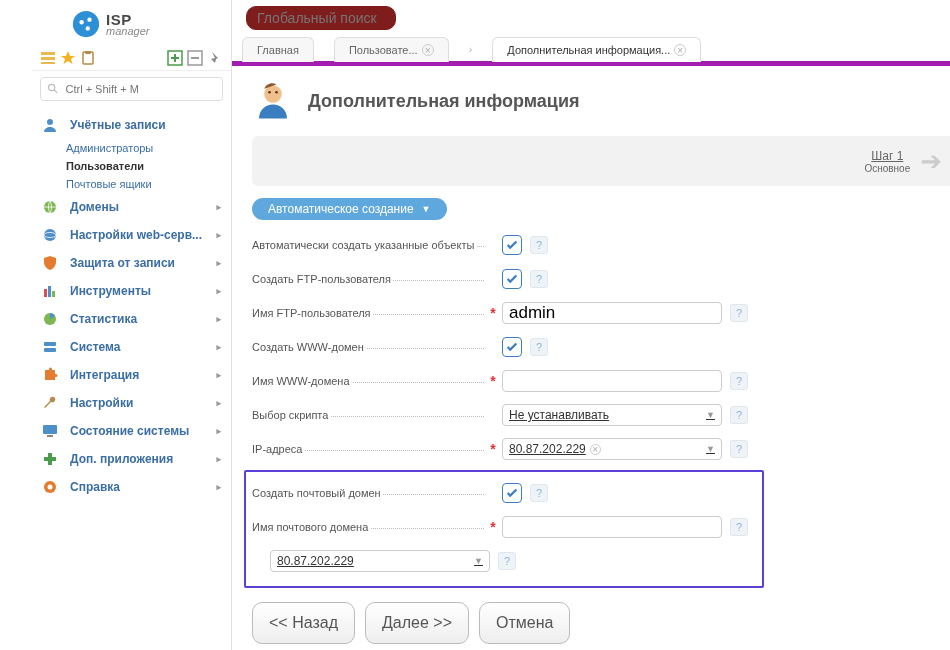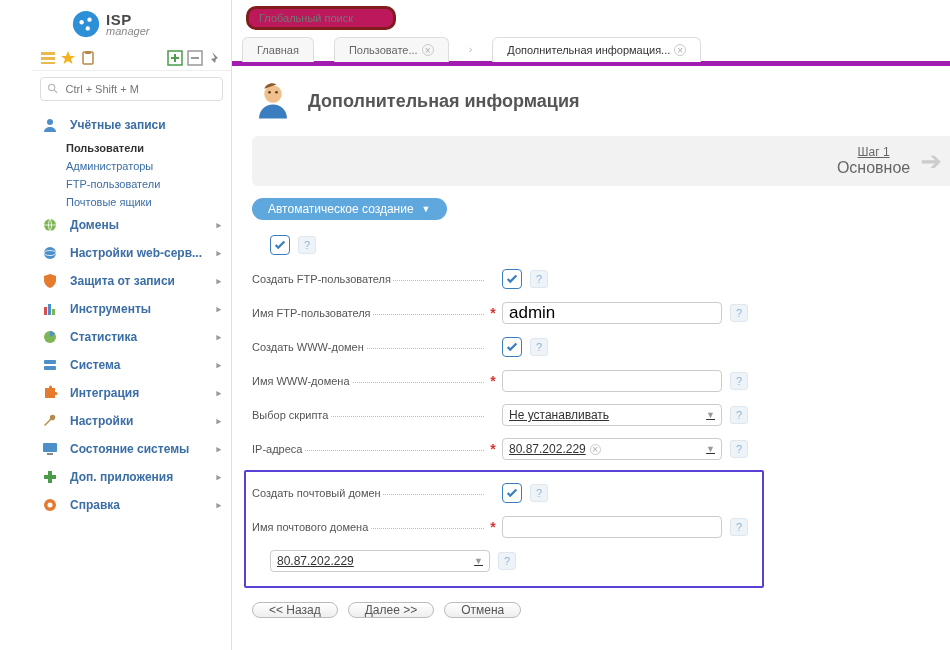--- a/index.html
+++ b/index.html
@@ -27,37 +27,37 @@
 .nav { padding: 4px 0; overflow-y: auto; }
 .nav-section { padding: 6px 10px; display: flex; align-items: center; gap: 12px; cursor: pointer; color: #3b6ea5; font-weight: bold; font-size: 12px; }
 .nav-section .nav-ico { width: 16px; height: 16px; flex-shrink: 0; }
 .nav-section .arrow { color: #999; font-size: 9px; margin-left: auto; }
 .nav-sub { padding: 3px 10px 3px 34px; color: #3b6ea5; cursor: pointer; font-size: 11px; }
 .nav-sub.active { color: #333; font-weight: bold; }
 
 
 .main { flex: 1; display: flex; flex-direction: column; position: relative; }
 .top-search { padding: 6px 14px; }
-.top-search-box { width: 150px; border: 3px solid #7f1d1d; border-radius: 10px; padding: 3px 10px; font-size: 11px; color: #bbb; background:#be185d; }
+.top-search-box { width: 150px; border: 1px solid #7f1d1d; border-radius: 10px; padding: 3px 10px; font-size: 14px; color: #bbb; background:#7f1d1d; }
 
 .tabs { display: flex; align-items: center; padding: 0 10px; border-bottom: 5px solid #a21caf; gap: 20px; }
 .tab { padding: 6px 14px; border: 1px solid #ddd; border-bottom: none; border-radius: 6px 6px 0 0; background: #f7f7f7; color: #666; font-size: 11px; display: flex; align-items: center; gap: 4px; cursor: pointer; position: relative; top: 1px; }
 .tab.active { background: #fff; color: #333; }
 .tab-close { color: #aaa; font-size: 10px; border: 1px solid #ccc; border-radius: 50%; width: 12px; height: 12px; display: flex; align-items: center; justify-content: center; }
 .tab-sep { color: #bbb; font-size: 11px; }
 
 .content { padding: 14px 20px; }
 .page-header { display: flex; align-items: center; gap: 14px; margin-bottom: 14px; }
 .header-ico { width: 42px; height: 42px; }
 .page-title { font-size: 18px; color: #555; font-weight: bold; }
 
 .step-bar { background: #f2f2f2; border-radius: 6px; height: 50px; display: flex; align-items: center; justify-content: flex-end; padding: 0 20px; margin-bottom: 12px; }
 .step-info { text-align: center; margin-right: 10px; }
 .step-title { color: #666; text-decoration: underline; font-size: 12px; }
-.step-sub { color: #666; font-size: 16px; text-align: right; }
+.step-sub { color: #666; font-size: 10px; text-align: right; }
 .step-arrow { font-size: 26px; color: #ccc; }
 
 .section-band { background: #5fa8de; color: #fff; padding: 4px 16px; border-radius: 14px; display: inline-flex; align-items: center; gap: 8px; font-size: 12px; margin-bottom: 12px; }
 .section-band .tri { font-size: 9px; }
 
 .form { width: 100%; }
 .form-row { display: flex; align-items: center; margin-bottom: 8px; height: 26px; }
 .form-label { width: 232px; color: #555; font-size: 11px; position: relative; overflow: hidden; white-space: nowrap; }
 .form-label::after { content: ""; position: absolute; bottom: 4px; left: 0; right: 0; border-bottom: 1px dotted #bbb; z-index: 0; }
 .form-label span { background: #fff; position: relative; z-index: 1; padding-right: 2px; }
@@ -67,21 +67,21 @@
 .checkbox { width: 20px; height: 20px; border: 1px solid #3b7ec0; border-radius: 4px; display: flex; align-items: center; justify-content: center; background: #fff; }
 .checkbox svg { width: 14px; height: 14px; }
 .help { margin-left: 8px; width: 18px; height: 18px; border-radius: 3px; background: #eef3f8; color: #8fb4d6; display: flex; align-items: center; justify-content: center; font-size: 11px; cursor: pointer; border:1px solid #dde7f0;}
 .select-fake { display: flex; align-items: center; border: 1px solid #ccc; border-radius: 4px; padding: 2px 6px; height: 22px; justify-content: space-between; background:#fff;text-decoration:underline;}
 .select-fake .sd { color: #999; font-size: 9px; }
 .ip-x { color:#aaa; margin-left:4px; font-size:10px; border:1px solid #ccc; border-radius:50%; width:11px; height:11px; display:inline-flex; align-items:center; justify-content:center;}
 
 .highlight-box { border: 2px solid #5b3fd6; border-radius: 2px; padding: 8px 6px 4px 6px; margin: 4px 0 14px -8px; width: 520px; }
 
 .buttons { display: flex; gap: 10px; margin-top: 8px; }
-.btn { padding: 0 16px; border: 1px solid #bbb; border-radius: 10px; background: linear-gradient(#fff,#eee); color: #555; font-size: 12px; cursor: pointer; }
+.btn { padding: 11px 16px; border: 1px solid #bbb; border-radius: 10px; background: linear-gradient(#fff,#eee); color: #555; font-size: 16px; cursor: pointer; }
 </style>
 </head>
 <body>
 
 <div class="container">
   <aside class="sidebar">
     <div class="logo-area">
       <div class="logo">
         <svg class="logo-icon" viewBox="0 0 32 32">
             <circle cx="16" cy="16" r="15" fill="#2d8fd6"></circle>
@@ -144,23 +144,22 @@
     </div>
 
     <nav class="nav">
       <div class="nav-section">
         <svg class="nav-ico" viewBox="0 0 16 16">
             <circle cx="8" cy="5" r="3" fill="#4d8fc9"></circle>
             <path d="M2 15c0-3 3-5 6-5s6 2 6 5" fill="#4d8fc9"></path>
           </svg>
         <span>Учётные записи</span>
       </div>
+      <div class="nav-sub">Администраторы</div>
       <div class="nav-sub active">Пользователи</div>
-      <div class="nav-sub">Администраторы</div>
-      <div class="nav-sub">FTP-пользователи</div>
       <div class="nav-sub">Почтовые ящики</div>
 
       <div class="nav-section">
         <svg class="nav-ico" viewBox="0 0 16 16">
             <circle cx="8" cy="8" r="6" fill="#7db653"></circle>
             <path d="M2 8h12M8 2c2 3 2 9 0 12M8 2c-2 3-2 9 0 12" stroke="#fff" stroke-width="0.8" fill="none"></path>
           </svg>
         <span>Домены</span>
           <span class="arrow">▸</span>
       </div>
@@ -284,20 +283,21 @@
         <span class="step-arrow">➔</span>
       </div>
 
       <div class="section-band">
         <span>Автоматическое создание</span>
         <span class="tri">▼</span>
       </div>
 
       <div class="form">
         <div class="form-row">
+          <div class="form-label"><span>Автоматически создать указанные объекты</span></div>
           <div class="req"></div>
           <div class="form-control" style="width:auto">
             <div class="checkbox">
                 <svg viewBox="0 0 16 16">
                   <path d="M3 8l3 3 7-7" stroke="#3b7ec0" stroke-width="2.5" fill="none"></path>
                 </svg>
               </div>
           </div>
           <div class="help">?</div>
         </div>

